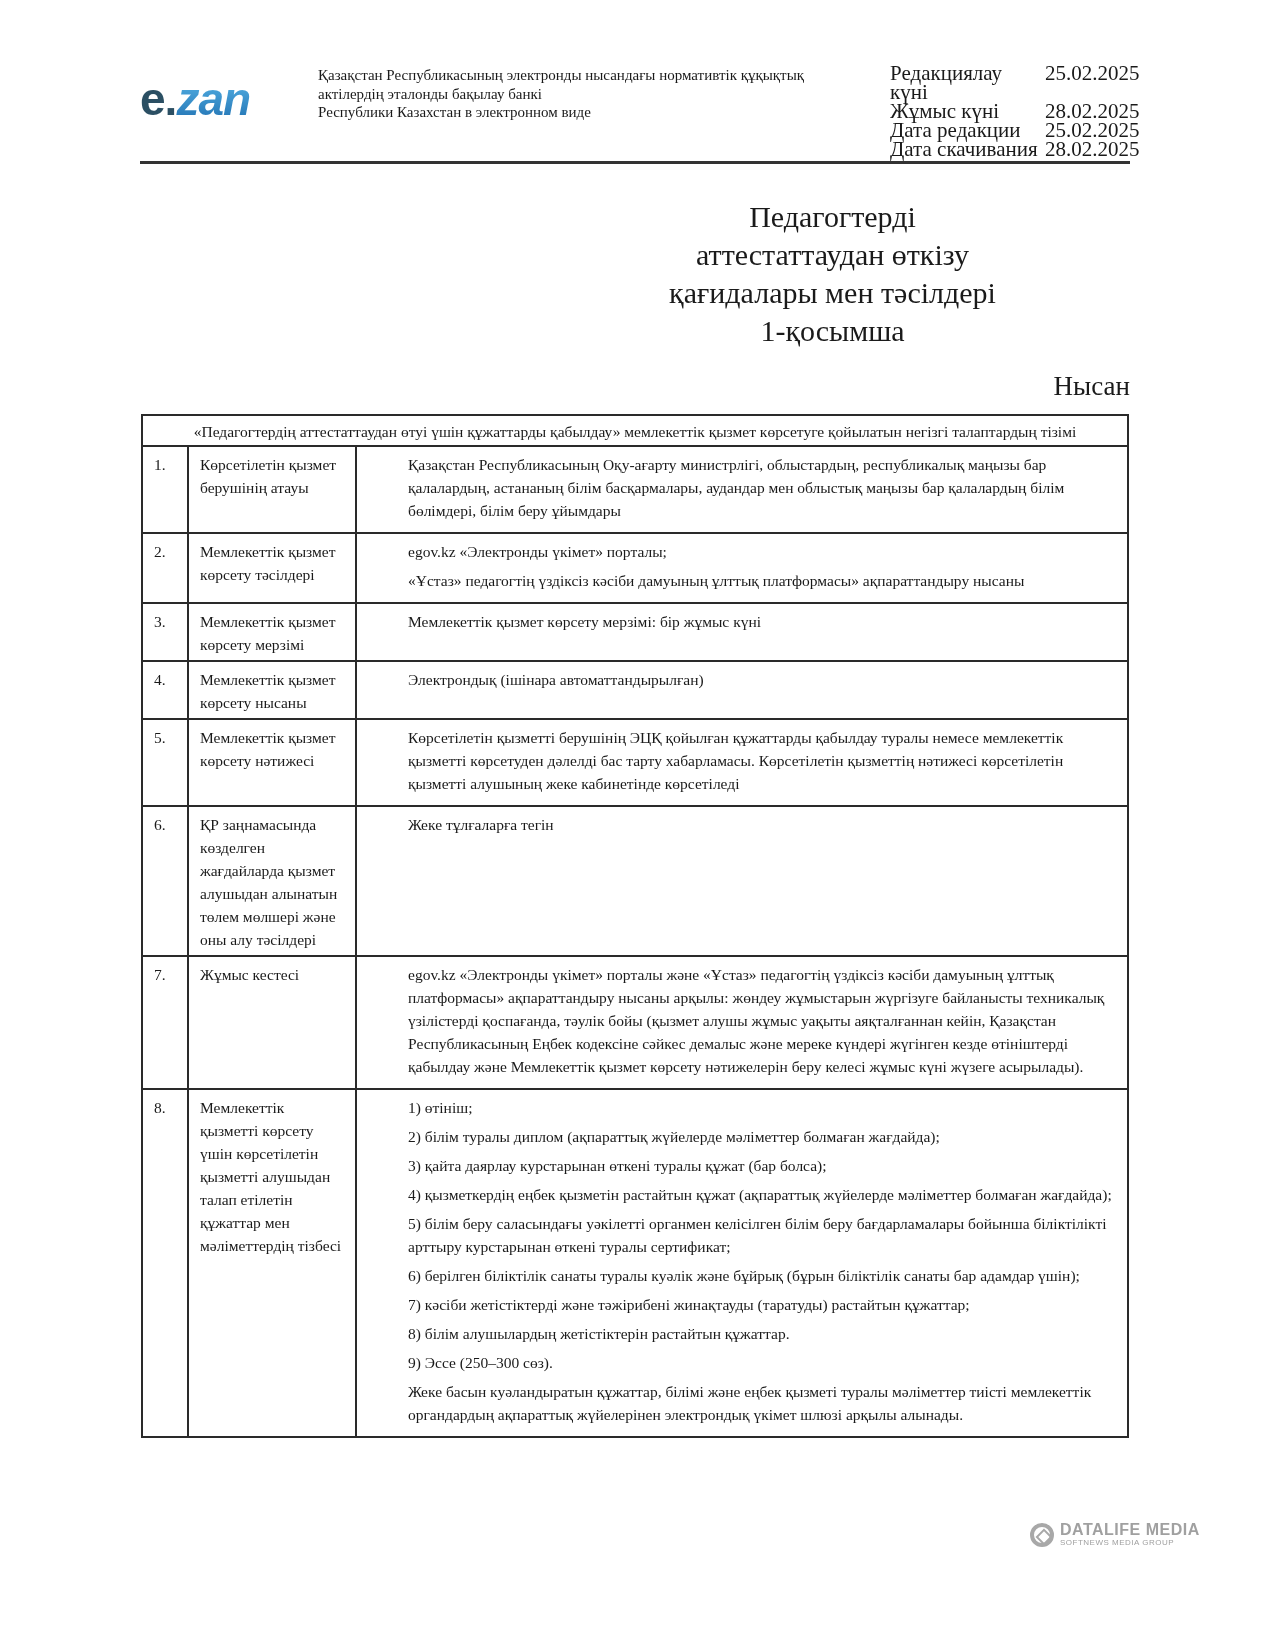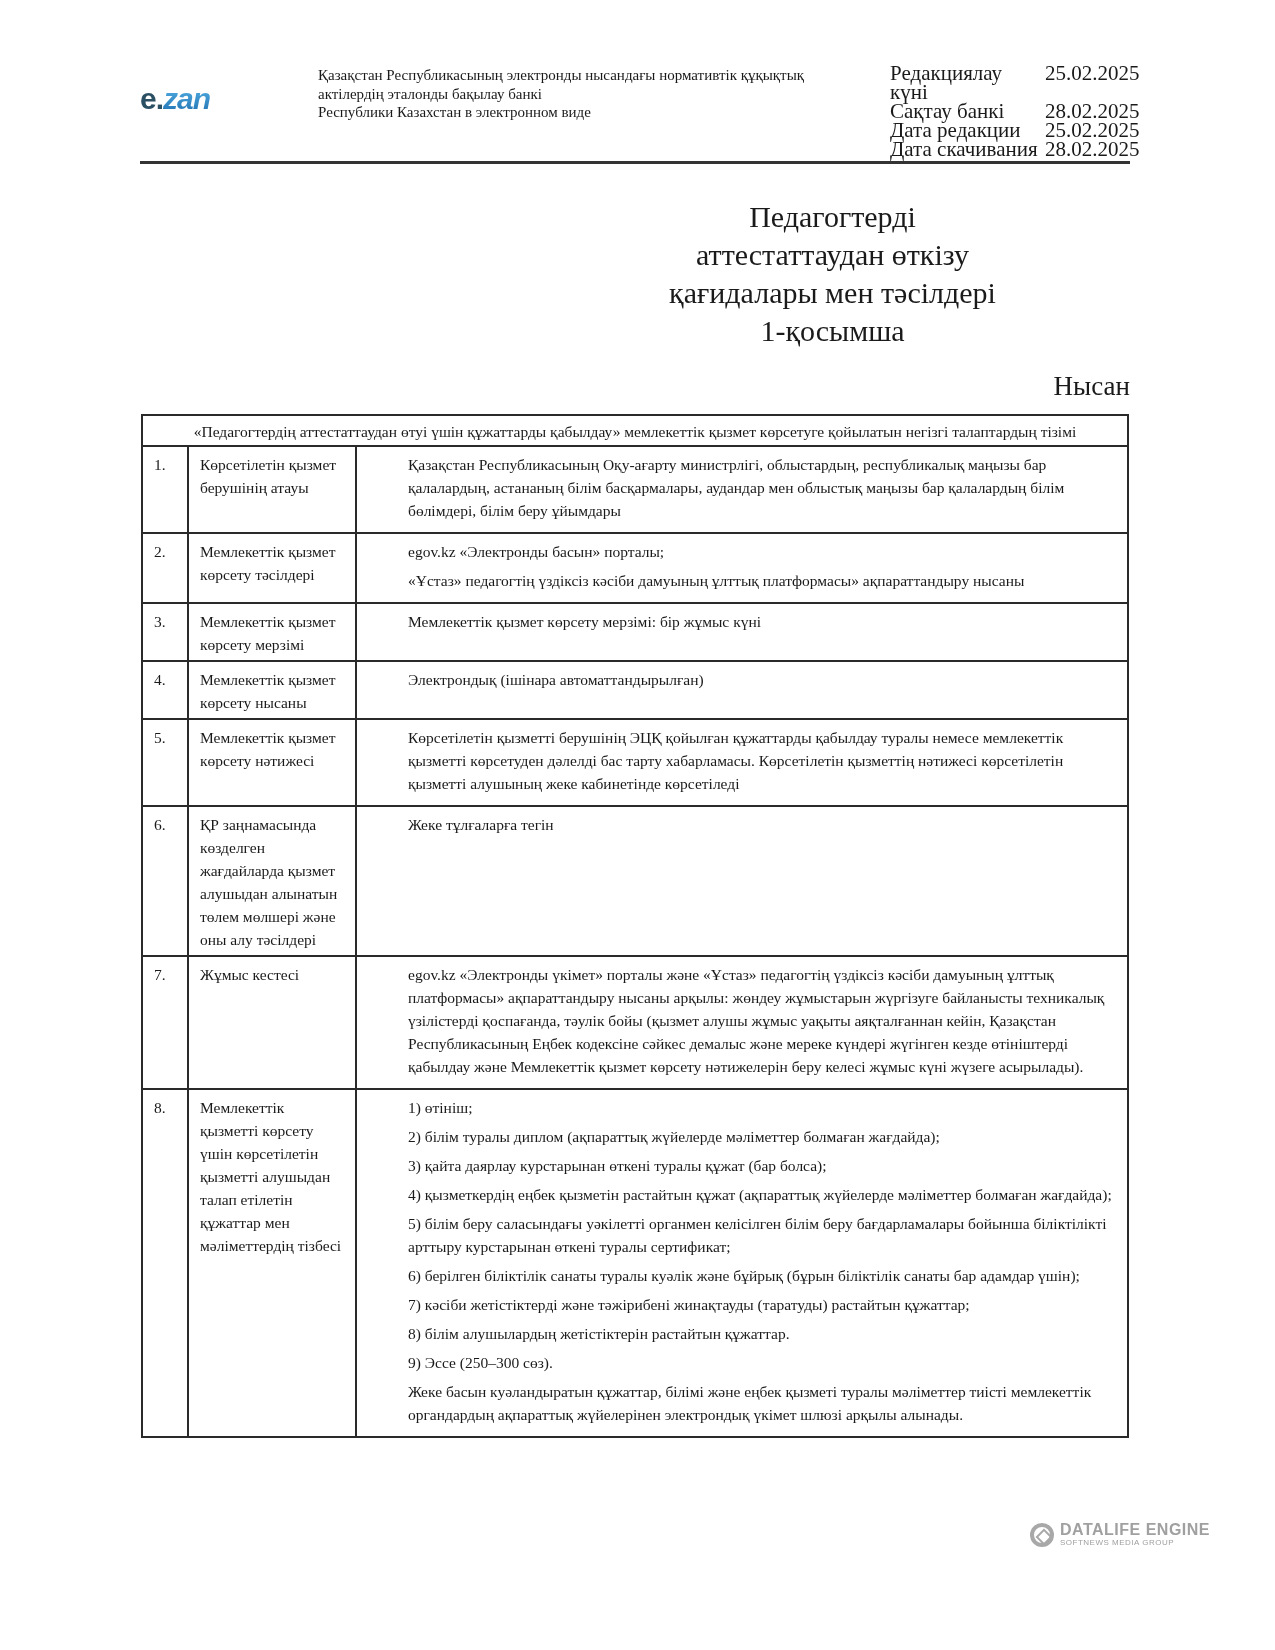--- a/index.html
+++ b/index.html
@@ -1,20 +1,20 @@
 <!DOCTYPE html>
 <html><head>
   <meta charset="utf-8">
   <style>
     * { box-sizing: border-box; margin: 0; padding: 0; }
     html, body { width: 1275px; height: 1650px; background: #ffffff; overflow: hidden; }
     body { position: relative; font-family: "Liberation Serif", "DejaVu Serif", serif; color: #1a1a1a; }
 
     .header { position: absolute; left: 140px; top: 60px; width: 990px; height: 105px; }
-    .logo { position: absolute; left: 0; top: 14px; font-family: "Liberation Sans", "DejaVu Sans", sans-serif; font-weight: bold; font-size: 30px; letter-spacing: -1px; line-height: 50px; }
+    .logo { position: absolute; left: 0; top: 14px; font-family: "Liberation Sans", "DejaVu Sans", sans-serif; font-weight: bold; font-size: 46px; letter-spacing: -1px; line-height: 50px; }
     .logo .e { color: #2b4f63; }
     .logo .dot { color: #2b4f63; }
     .logo .zan { color: #2f8fd0; font-style: italic; background: linear-gradient(#5ab8ea, #1f6fb0); -webkit-background-clip: text; background-clip: text; -webkit-text-fill-color: transparent; }
     .bank-text { position: absolute; left: 178px; top: 6px; font-size: 15px; line-height: 18.5px; width: 560px; }
     .dates { position: absolute; left: 750px; top: 4px; font-size: 21px; line-height: 19px; }
     .dates .row { display: flex; }
     .dates .lbl { width: 155px; }
     .dates .val { width: 80px; }
     .header-rule { position: absolute; left: 140px; top: 161px; width: 990px; height: 3px; background: #333; }
 
@@ -48,21 +48,21 @@
     <div>Қазақстан Республикасының электронды нысандағы нормативтік құқықтық</div>
     <div>актілердің эталонды бақылау банкі</div>
     <div>Республики Казахстан в электронном виде</div>
   </div>
   <div class="dates">
     <div class="row">
         <span class="lbl">Редакциялау күні</span>
         <span class="val">25.02.2025</span>
       </div>
     <div class="row">
-        <span class="lbl">Сақтау банкі</span>
+        <span class="lbl">Жұмыс күні</span>
         <span class="val">28.02.2025</span>
       </div>
     <div class="row">
         <span class="lbl">Дата редакции</span>
         <span class="val">25.02.2025</span>
       </div>
     <div class="row">
         <span class="lbl">Дата скачивания</span>
         <span class="val">28.02.2025</span>
       </div>
@@ -88,21 +88,21 @@
     <td class="num">1.</td>
     <td class="name">Көрсетілетін қызмет берушінің атауы</td>
     <td class="val">
       <p>Қазақстан Республикасының Оқу-ағарту министрлігі, облыстардың, республикалық маңызы бар қалалардың, астананың білім басқармалары, аудандар мен облыстық маңызы бар қалалардың білім бөлімдері, білім беру ұйымдары</p>
     </td>
   </tr>
   <tr class="r2">
     <td class="num">2.</td>
     <td class="name">Мемлекеттік қызмет көрсету тәсілдері</td>
     <td class="val">
-      <p>egov.kz «Электронды басын» порталы;</p>
+      <p>egov.kz «Электронды үкімет» порталы;</p>
       <p>«Ұстаз» педагогтің үздіксіз кәсіби дамуының ұлттық платформасы» ақпараттандыру нысаны</p>
     </td>
   </tr>
   <tr class="r3">
     <td class="num">3.</td>
     <td class="name">Мемлекеттік қызмет көрсету мерзімі</td>
     <td class="val">
       <p>Мемлекеттік қызмет көрсету мерзімі: бір жұмыс күні</p>
     </td>
   </tr>
@@ -149,16 +149,16 @@
       <p>9) Эссе (250–300 сөз).</p>
       <p>Жеке басын куәландыратын құжаттар, білімі және еңбек қызметі туралы мәліметтер тиісті мемлекеттік органдардың ақпараттық жүйелерінен электрондық үкімет шлюзі арқылы алынады.</p>
     </td>
   </tr>
 </tbody>
   </table>
 
 <div class="watermark">
   <div class="ring"></div>
   <div>
-    <div class="wm-title">DATALIFE ENGINE</div>
+    <div class="wm-title">DATALIFE MEDIA</div>
     <div class="wm-sub">SOFTNEWS MEDIA GROUP</div>
   </div>
 </div>
 
 </body></html>

